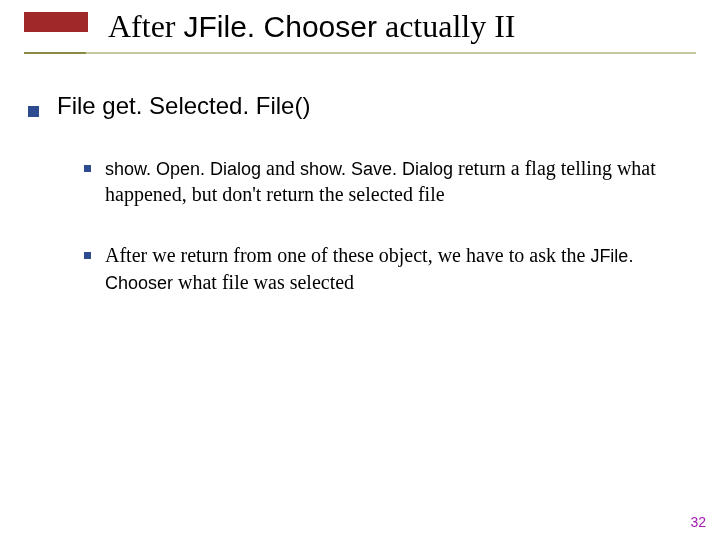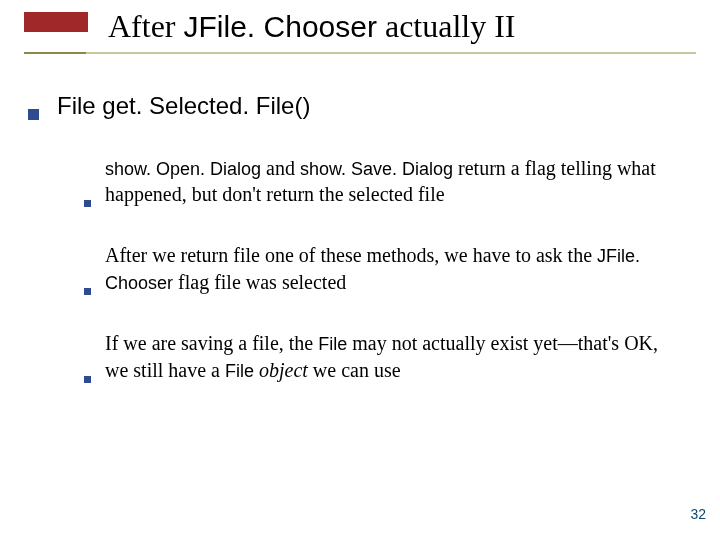--- a/index.html
+++ b/index.html
@@ -32,34 +32,34 @@
     left:24px;top:52px;
     right:24px;
     height:2px;
     background:linear-gradient(to right,#8a8a46 0,#8a8a46 62px,#c8c8a0 62px,#c8c8a0 100%);
   }
   .content{
     position:absolute;
     left:28px;top:92px;right:24px;
   }
   .lvl1{
-    display:flex;align-items:flex-end;
+    display:flex;align-items:center;
     margin-bottom:20px;
   }
   .lvl1 .bullet{
     width:11px;height:11px;background:#2e4b8f;
     margin-top:10px;margin-right:18px;flex:none;
   }
   .lvl1 .text{
     font-family:Verdana,Geneva,sans-serif;
     font-size:24px;
   }
   .lvl2-wrap{margin-left:56px}
   .lvl2{
-    display:flex;align-items:flex-end;
+    display:flex;align-items:flex-start;
     margin-bottom:6px;
     margin-top:35px;
   }
   .lvl2 .bullet{
     width:7px;height:7px;background:#2e4b8f;
     margin-top:10px;margin-right:14px;flex:none;
   }
   .lvl2 .text{
     font-family:"Times New Roman",Times,serif;
     font-size:20px;
@@ -70,23 +70,23 @@
     font-family:Verdana,Geneva,sans-serif;
     font-size:18px;
   }
   .lvl2 .text .fileword{
     font-family:Verdana,Geneva,sans-serif;
     font-size:18px;
   }
   .lvl2 .text em{font-style:italic}
   .pagenum{
     position:absolute;
-    right:14px;bottom:18px;
+    right:14px;bottom:10px;
     font-family:Arial,Helvetica,sans-serif;
-    font-size:14px;color:#0c4a6e;
+    font-size:14px;color:#a21caf;
   }
 </style>
 </head>
 <body>
 
 <div class="accent-bar"></div>
 
 <div class="title">
   <span>After </span><span class="code">JFile. Chooser</span><span> actually II</span>
 </div>
@@ -105,27 +105,21 @@
     <div class="lvl2">
       <div class="bullet"></div>
       <div class="text">
         <span class="code">show. Open. Dialog</span><span> and </span><span class="code">show. Save. Dialog</span><span> return a flag telling what happened, but don't return the selected file</span>
       </div>
     </div>
 
     <div class="lvl2">
       <div class="bullet"></div>
       <div class="text">
-        <span>After we return file one of these methods, we have to ask the </span><span class="code">JFile. Chooser</span><span> flag file was selected</span>
+        <span>After we return from one of these object, we have to ask the </span><span class="code">JFile. Chooser</span><span> what file was selected</span>
       </div>
     </div>
 
-    <div class="lvl2">
-      <div class="bullet"></div>
-      <div class="text">
-        <span>If we are saving a file, the </span><span class="fileword">File</span><span> may not actually exist yet—that's OK, we still have a </span><span class="fileword">File</span><em> object</em><span> we can use</span>
-      </div>
-    </div>
 
   </div>
 </div>
 
 <div class="pagenum">32</div>
 
 </body></html>

